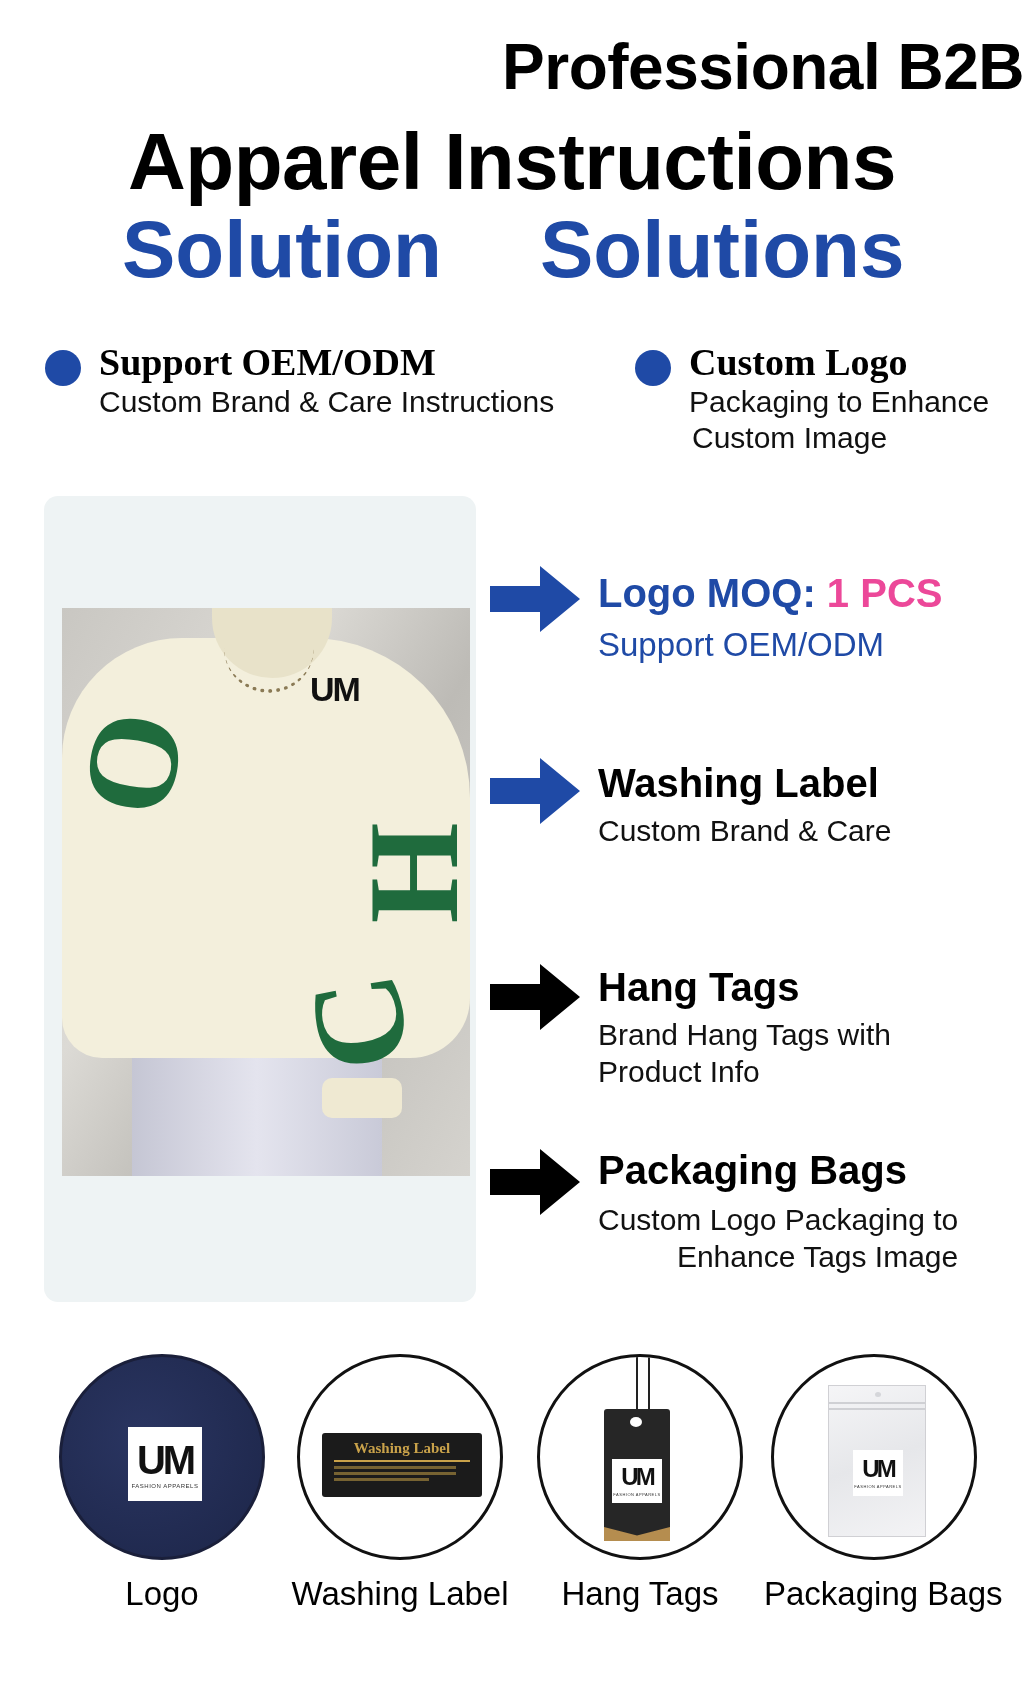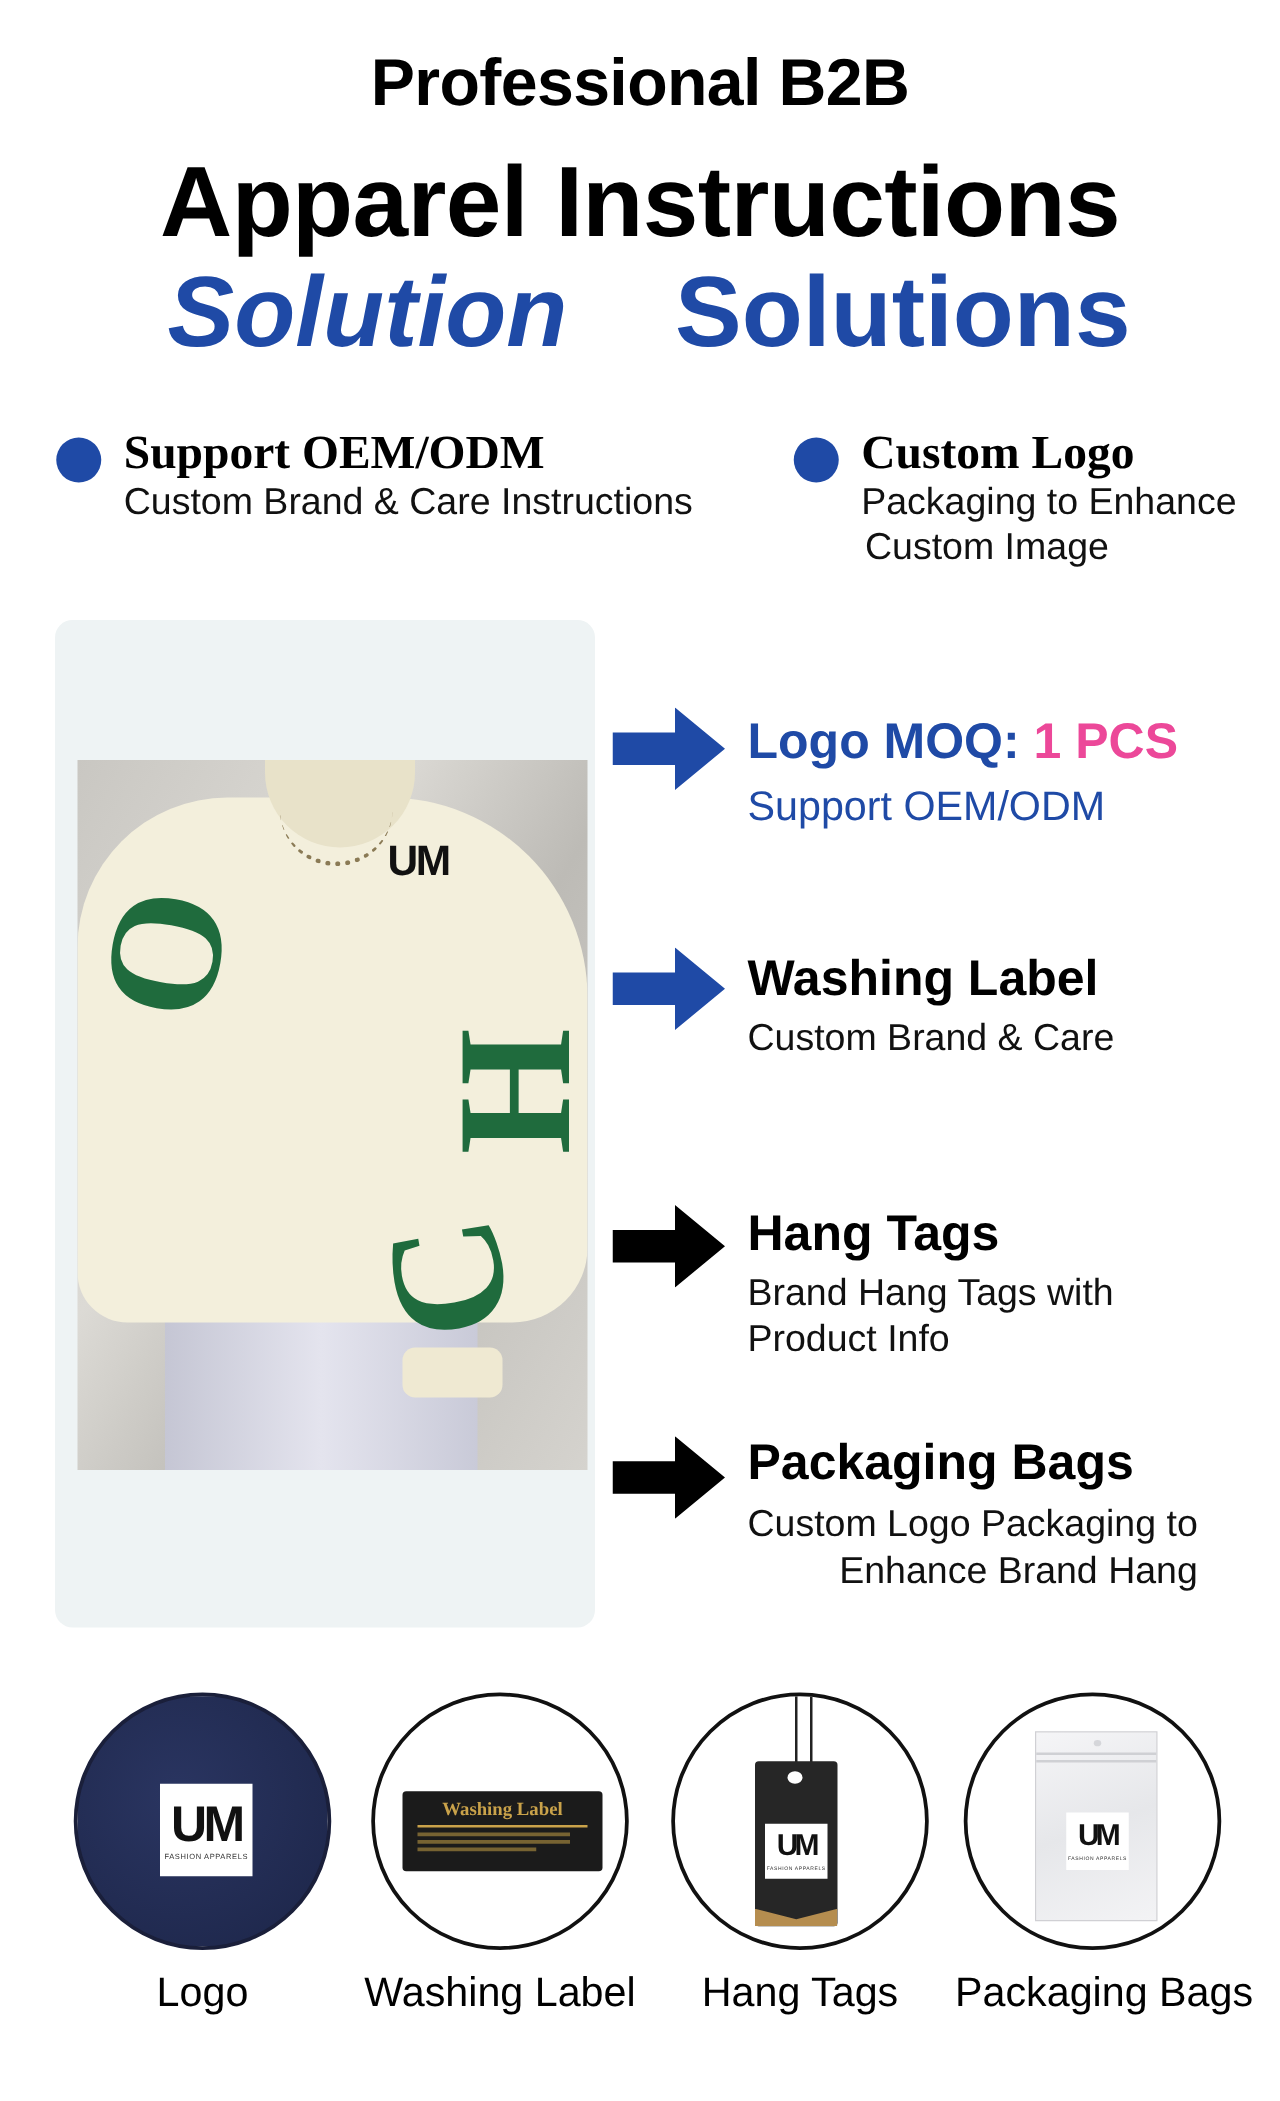--- a/index.html
+++ b/index.html
@@ -1,23 +1,23 @@
 <!DOCTYPE html>
 <html><head>
 <meta charset="utf-8">
 <style>
   * { box-sizing: border-box; margin: 0; padding: 0; }
   html, body { width: 1024px; height: 1681px; background: #ffffff; overflow: hidden; }
   body { position: relative; font-family: "Liberation Sans", sans-serif; color: #000; }
 
   .title { position: absolute; left: 0; width: 1024px; text-align: center; font-weight: bold; letter-spacing: -0.5px; }
-  .t1 { top: 22px; font-size: 53px; line-height: 90px; }
+  .t1 { top: 22px; font-size: 64px; line-height: 90px; text-align: right; }
   .t2 { top: 117px; font-size: 80px; line-height: 90px; }
   .t3 { position: absolute; top: 205px; font-size: 80px; line-height: 90px; font-weight: bold; color: #1f4aa6; }
-  .t3a { left: 134px; font-style: italic; }
+  .t3a { left: 122px; }
   .t3b { left: 540px; }
 
   .bullet { position: absolute; }
   .bullet .dot { position: absolute; left: 0; top: 12px; width: 36px; height: 36px; border-radius: 50%; background: #1f4aa6; }
   .bullet .head { position: absolute; left: 54px; top: 0; font-family: "Liberation Serif", serif; font-weight: bold; font-size: 38px; line-height: 48px; white-space: nowrap; }
   .bullet .sub { position: absolute; left: 54px; top: 46px; font-size: 30px; line-height: 36px; white-space: nowrap; color: #111; }
   .b1 { left: 45px; top: 338px; }
   .b2 { left: 635px; top: 338px; }
 
   .photo-card { position: absolute; left: 44px; top: 496px; width: 432px; height: 806px; background: #eef3f4; border-radius: 14px; }
@@ -139,21 +139,21 @@
   </div>
 </div>
 
 <div class="feature f4">
   <svg class="arrow" viewBox="0 0 90 66">
       <polygon points="0,20 50,20 50,0 90,33 50,66 50,46 0,46" fill="#000"></polygon>
     </svg>
   <div class="fhead">Packaging Bags</div>
   <div class="fsub">
     <div>Custom Logo Packaging to</div>
-    <div>Enhance Brand Hang</div>
+    <div>Enhance Tags Image</div>
   </div>
 </div>
 
 <div class="circle-item c1">
   <div class="circle">
     <div class="um-box">
       <div class="um-mark">UM</div>
       <div class="um-sub">FASHION APPARELS</div>
     </div>
   </div>

